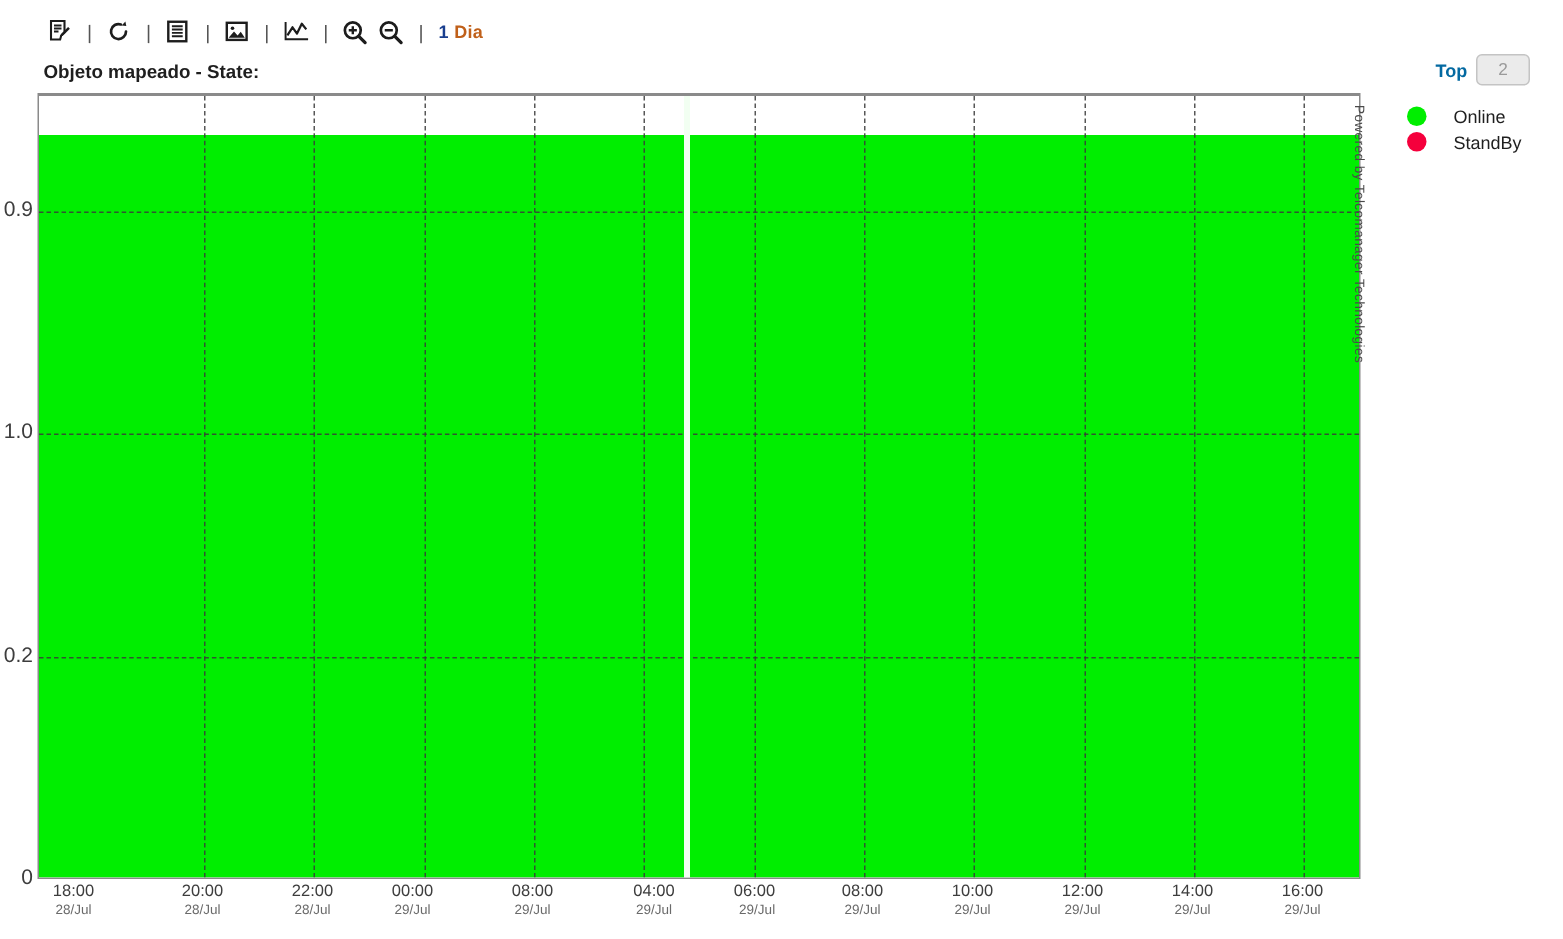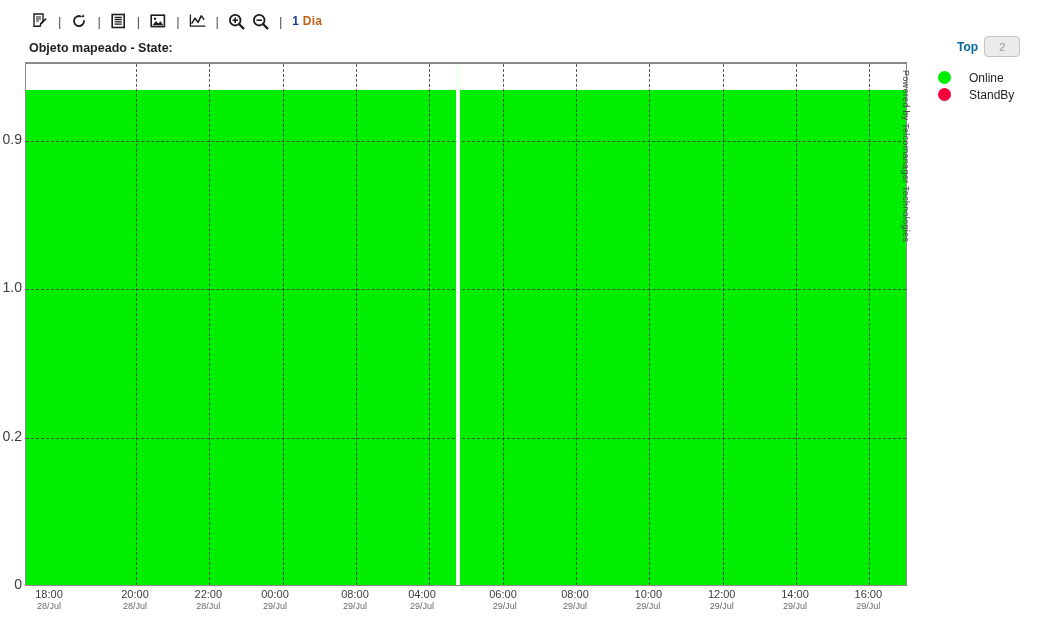--- a/index.html
+++ b/index.html
@@ -324,21 +324,21 @@
       <span class="d">28/Jul</span>
     </div>
     <div class="xtick" style="left: 250px;">
       <span class="t">00:00</span>
       <span class="d">29/Jul</span>
     </div>
     <div class="xtick" style="left: 330px;">
       <span class="t">08:00</span>
       <span class="d">29/Jul</span>
     </div>
-    <div class="xtick" style="left: 397px; text-align: center;">
+    <div class="xtick" style="left: 411px; text-align: center;">
       <span class="t">04:00</span>
       <span class="d">29/Jul</span>
     </div>
     <div class="xtick" style="left: 478px; text-align: right;">
       <span class="t">06:00</span>
       <span class="d">29/Jul</span>
     </div>
     <div class="xtick" style="left: 550px;">
       <span class="t">08:00</span>
       <span class="d">29/Jul</span>

